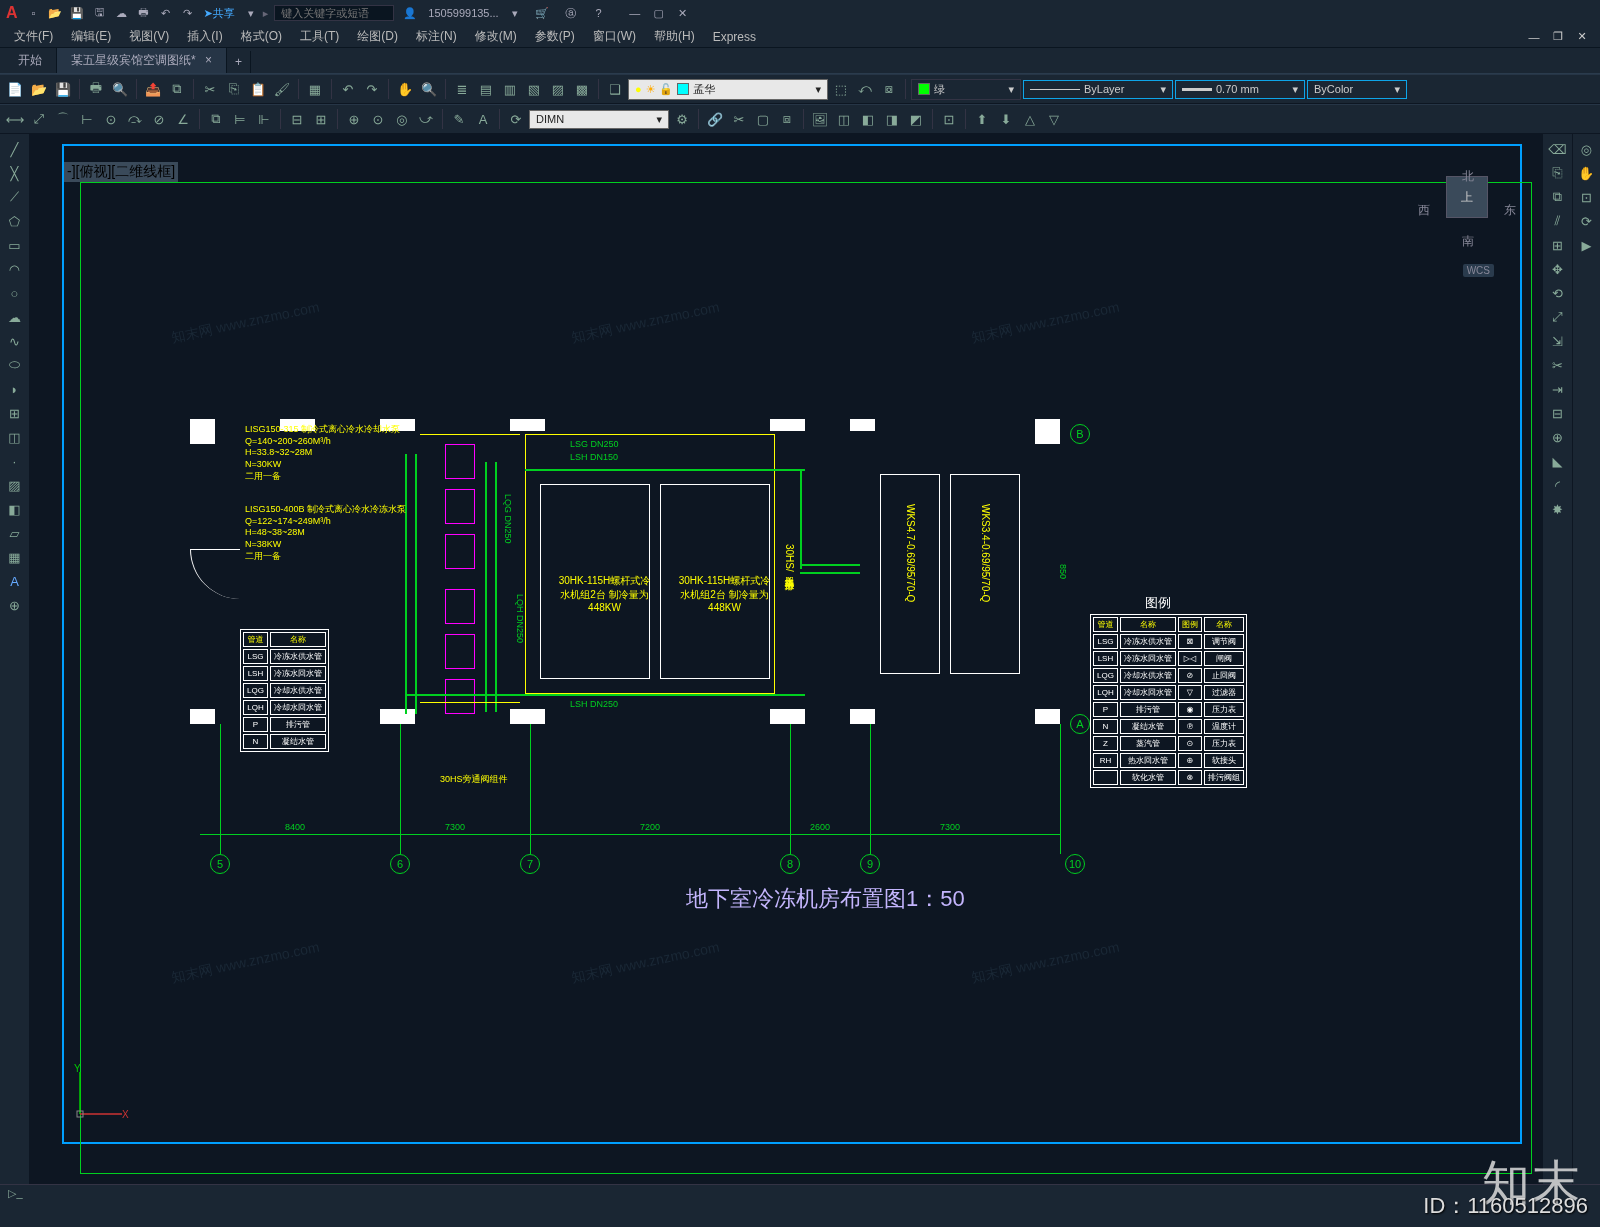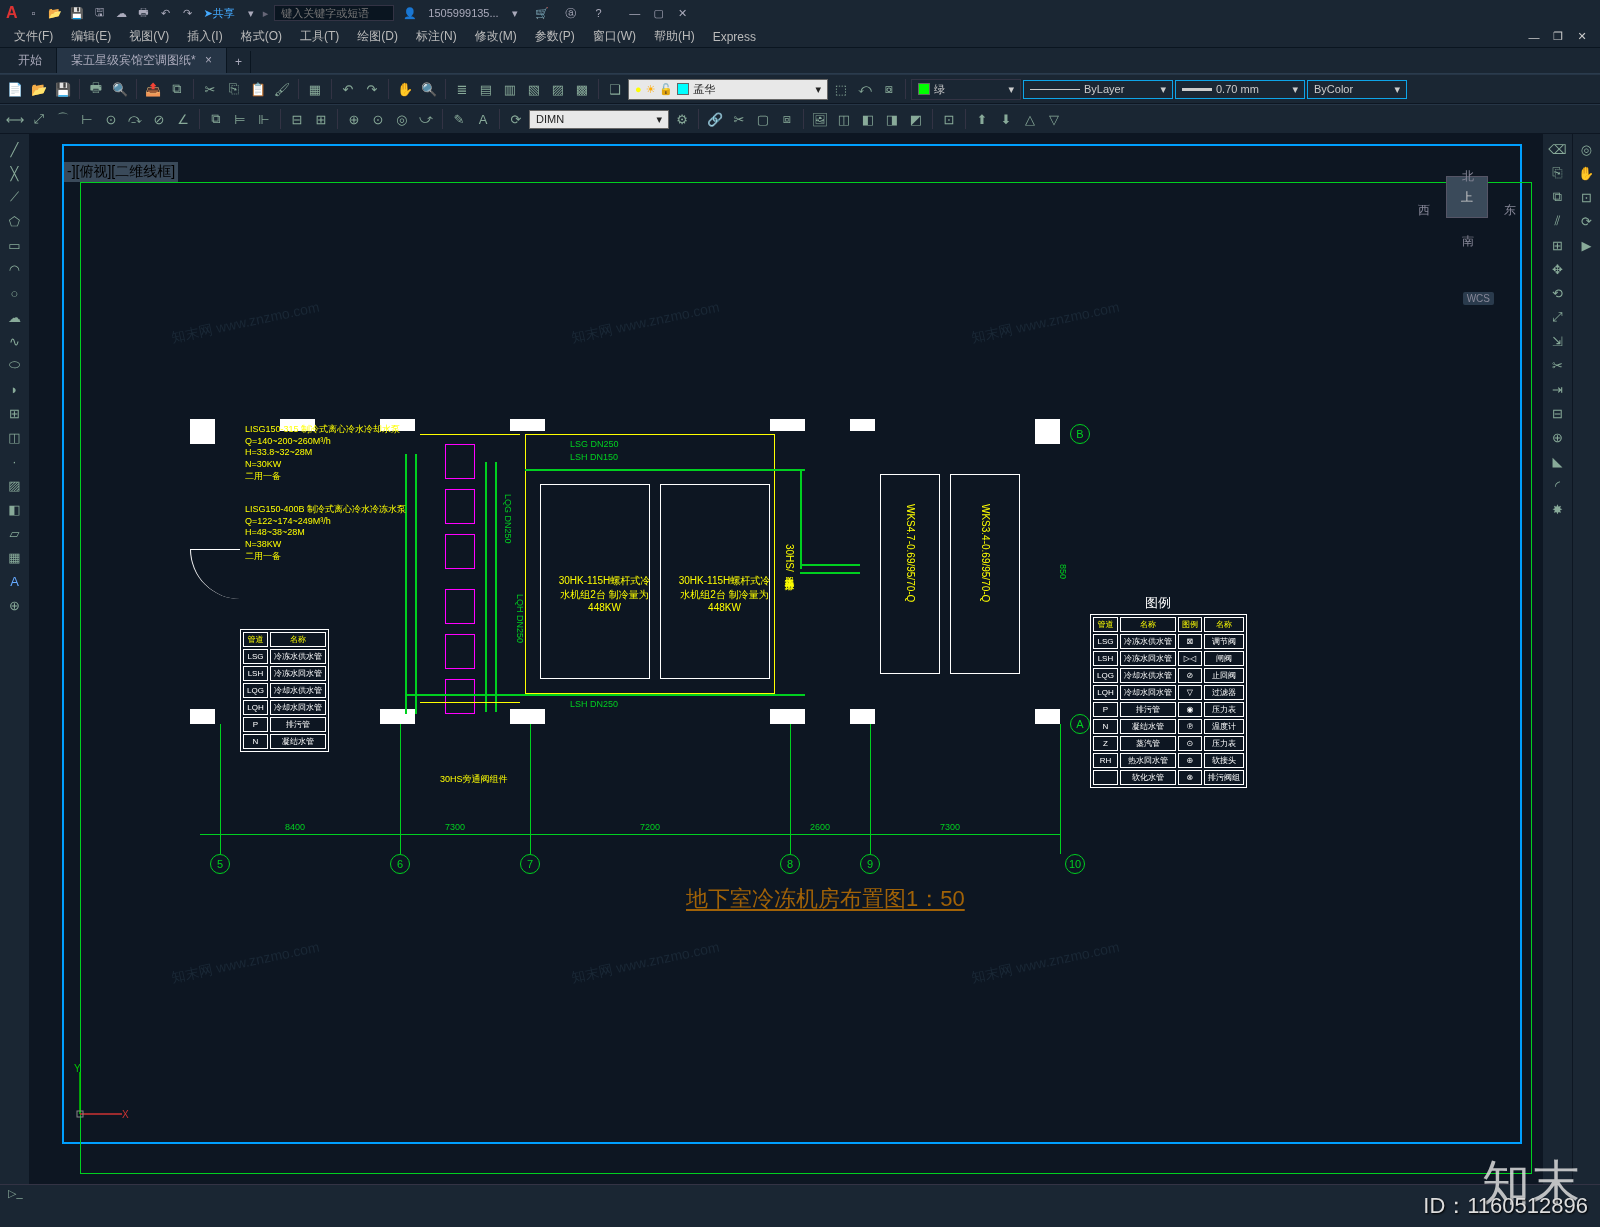--- a/index.html
+++ b/index.html
@@ -24,31 +24,31 @@
   .layer-dd{width:200px;}
   .color-sw{width:12px;height:12px;display:inline-block;border:1px solid #666;}
   .main{position:relative;display:flex;height:1050px;}
   .side-tool{width:30px;background:#1a2633;display:flex;flex-direction:column;align-items:center;gap:2px;padding-top:4px;border-right:1px solid #0d1622;}
   .side-tool.right{border-left:1px solid #0d1622;border-right:none;}
   .canvas-wrap{flex:1;position:relative;background:#0d1622;}
   .canvas{position:absolute;inset:0;}
   .viewcube{position:absolute;top:40px;right:40px;width:70px;height:70px;display:flex;flex-direction:column;align-items:center;color:#8a9;font-size:12px;}
   .viewcube .cube{width:42px;height:42px;background:#3a4a5a;border:1px solid #556;display:flex;align-items:center;justify-content:center;color:#ccc;margin:2px 0;}
   .viewcube .dir{position:absolute;color:#889;}
-  .wcs-badge{position:absolute;top:130px;right:48px;background:#2a3b4d;color:#889;font-size:10px;padding:1px 4px;border-radius:2px;margin-top:28px;}
+  .wcs-badge{position:absolute;top:130px;right:48px;background:#2a3b4d;color:#889;font-size:10px;padding:1px 4px;border-radius:2px;}
   .ucs-icon{position:absolute;bottom:60px;left:40px;}
   .cmd-area{height:46px;background:#1a2633;border-top:1px solid #334;display:flex;flex-direction:column;}
   .cmd-history{flex:1;padding:2px 8px;color:#bbb;font-size:12px;background:#0f1926;}
   .cmd-input{display:flex;align-items:center;padding:2px 4px;background:#1a2633;}
   .cmd-input input{flex:1;background:transparent;border:none;color:#ccc;font-size:12px;padding:2px 6px;outline:none;}
   
   .border-frame{position:absolute;left:32px;top:10px;right:20px;bottom:40px;border:2px solid #00a0ff;}
   .inner-frame{position:absolute;left:50px;top:48px;right:10px;bottom:10px;border:1px solid #00d020;}
   .view-label{position:absolute;left:34px;top:28px;color:#000;background:#3a4a5a;font-size:14px;padding:1px 3px;}
-  .dwg-title{position:absolute;left:calc(50% - 100px);top:750px;color:#a16207;font-size:22px;text-decoration:underline;text-underline-offset:3px;}
+  .dwg-title{position:absolute;left:calc(50% - 100px);top:750px;color:#c4b5fd;font-size:22px;text-underline-offset:3px;}
   .grid-line{position:absolute;border-left:1px solid #00d020;}
   .dim-line{position:absolute;border-top:1px solid #00d020;}
   .grid-bubble{position:absolute;width:20px;height:20px;border:1px solid #00d020;border-radius:50%;display:flex;align-items:center;justify-content:center;color:#00d020;font-size:11px;background:transparent;}
   .equip-box{position:absolute;border:1px solid #fff;}
   .equip-label{position:absolute;color:#ffff00;font-size:10px;writing-mode:vertical-rl;text-orientation:mixed;}
   .equip-label.h{writing-mode:horizontal-tb;margin-left:9px;}
   .pump-box{position:absolute;border:1px solid #ff00ff;}
   .pipe-g{position:absolute;background:#00d020;}
   .pipe-y{position:absolute;background:#ffff00;}
   .note-text{position:absolute;color:#ffff00;font-size:9px;line-height:1.3;}

